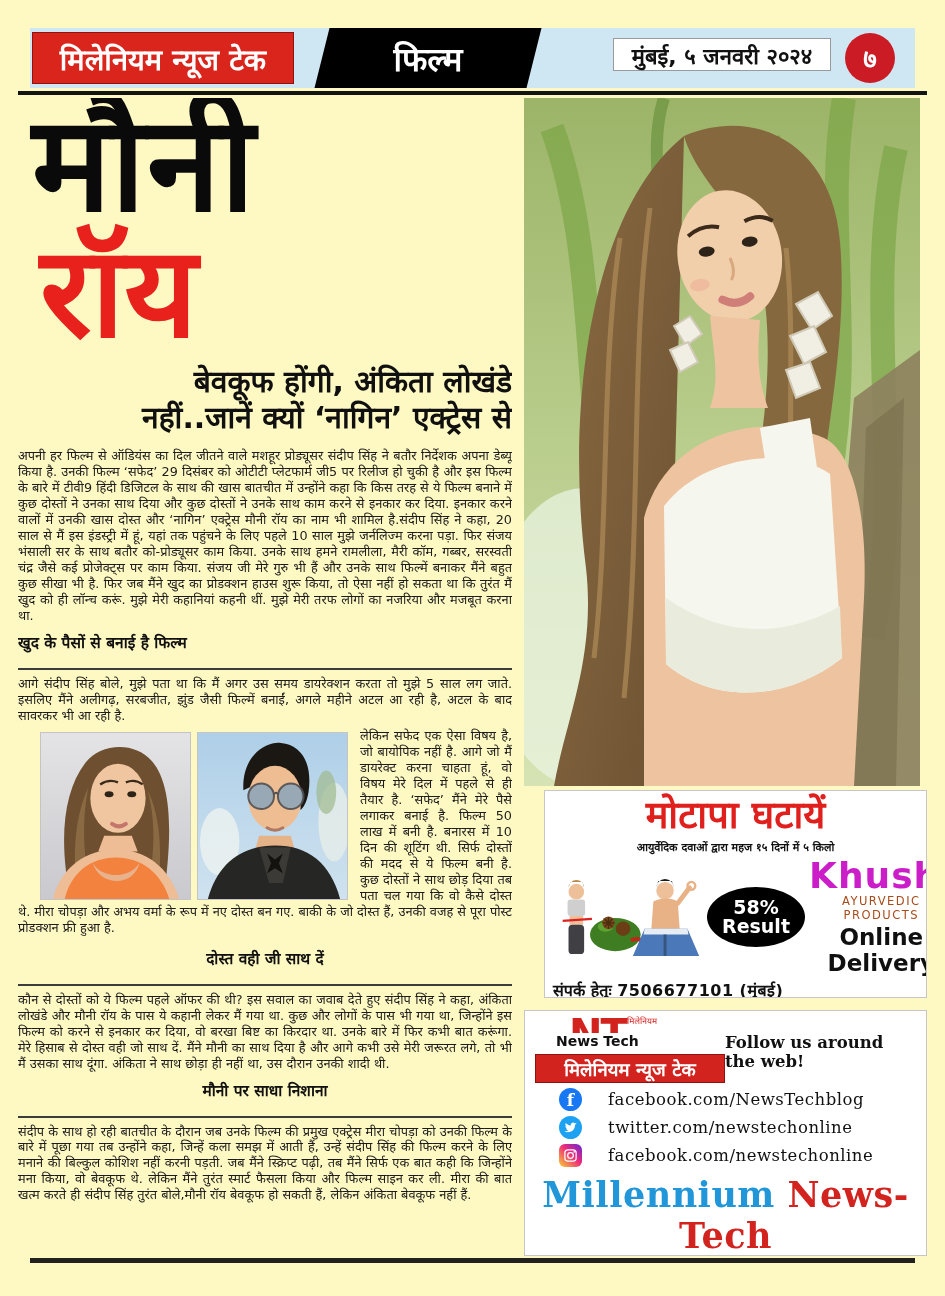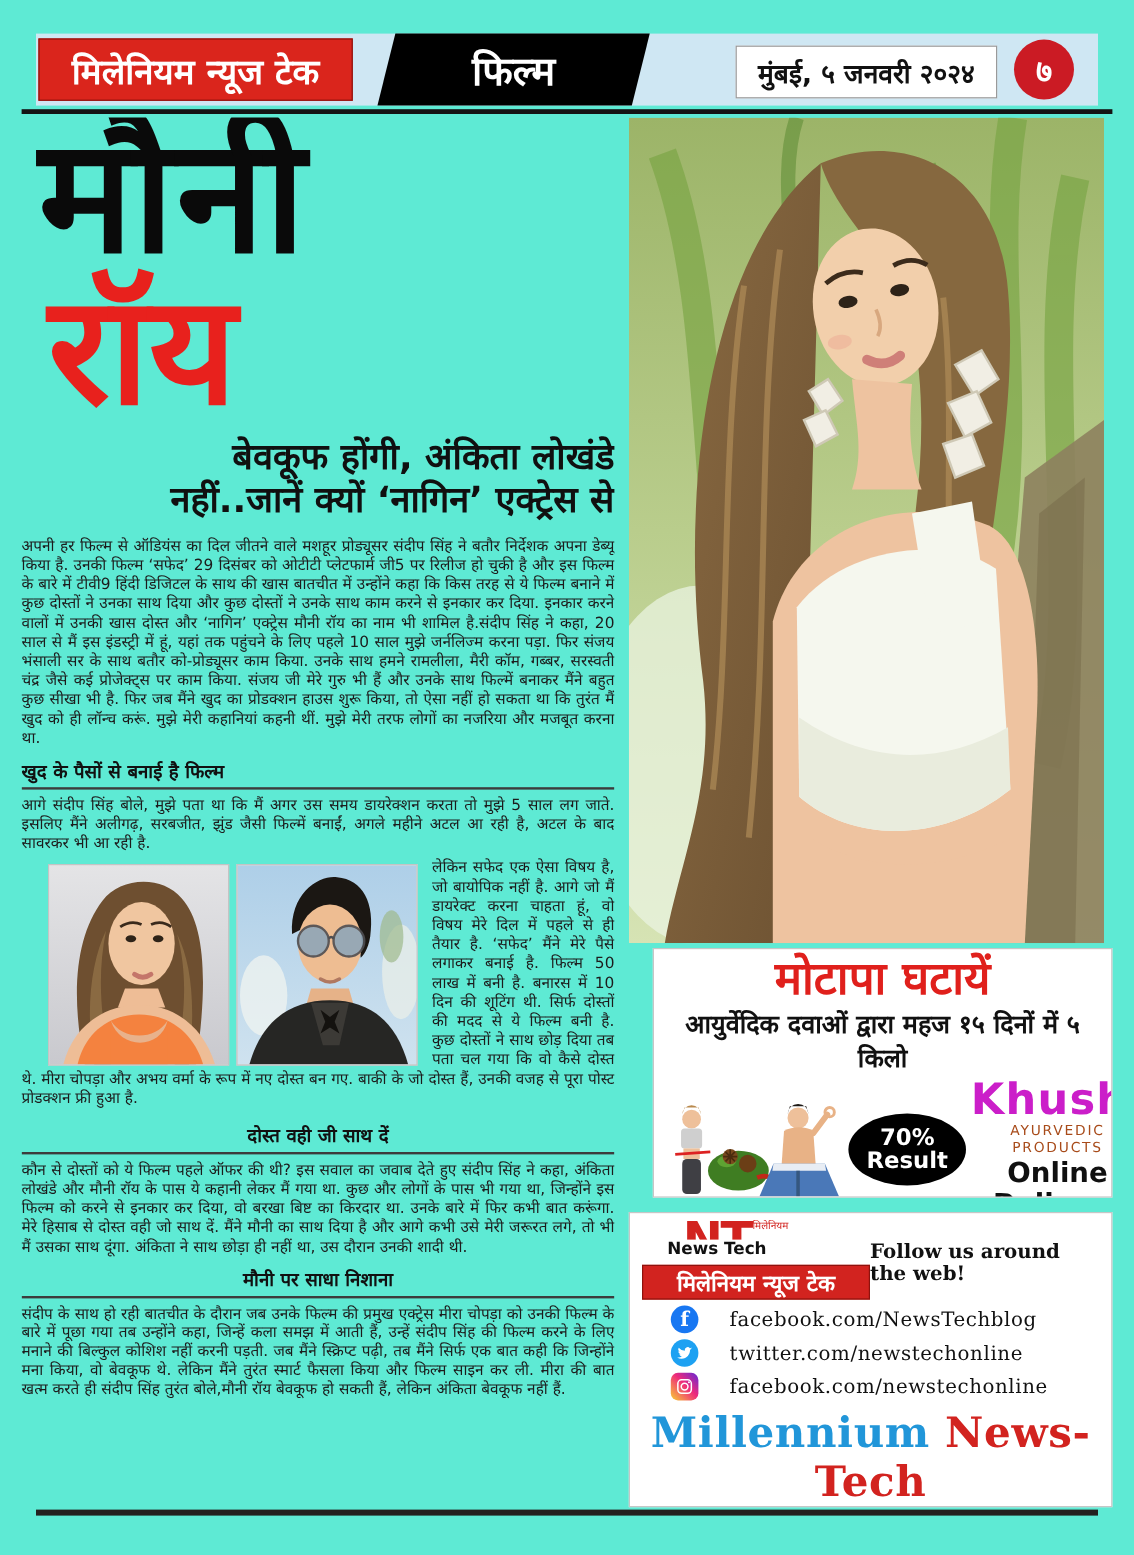--- a/index.html
+++ b/index.html
@@ -1,58 +1,58 @@
 <!DOCTYPE html>
 <html><head>
 <meta charset="utf-8">
 <style>
   * { box-sizing: border-box; margin: 0; padding: 0; }
   html,body { background:#e8e8e8; }
   .page {
     position: relative; width: 945px; height: 1296px; margin: 0 auto;
-    background: #5eead4; overflow: hidden;
+    background: #fef9c3; overflow: hidden;
     font-family: "DejaVu Sans", sans-serif; color:#1a1a1a;
   }
   
   .masthead { position:absolute; left:30px; right:30px; top:28px; height:60px; background:#cfe7f3; }
   .brand-box { position:absolute; left:2px; top:4px; width:262px; height:52px; background:#da251c; border:1px solid #8e120d;
     color:#fff; display:flex; align-items:center; justify-content:center; font-weight:bold; font-size:29px; }
   .section-tab { position:absolute; left:292px; top:0; width:212px; height:60px; background:#000; transform:skewX(-14deg); }
   .section-label { width:100%; height:100%; display:flex; align-items:center; justify-content:center;
     transform:skewX(14deg); color:#fff; font-weight:bold; font-size:33px; }
-  .date-box { position:absolute; right:84px; top:10px; width:218px; height:44px; background:#fff; border:1px solid #9a9a9a;
+  .date-box { position:absolute; right:84px; top:10px; width:218px; height:33px; background:#fff; border:1px solid #9a9a9a;
     display:flex; align-items:center; justify-content:center; font-weight:bold; font-size:22px; color:#111; }
   .page-badge { position:absolute; right:20px; top:5px; width:50px; height:50px; border-radius:50%;
     background:#cb1b24; color:#fff; display:flex; align-items:center; justify-content:center; font-size:26px; font-weight:bold; }
   .header-rule { position:absolute; left:18px; right:18px; top:91px; height:4px; background:#141414; }
   
   .content { position:absolute; left:18px; top:98px; width:909px; display:flex; }
   .left-col { width:494px; height:1161px; overflow:hidden; }
   .right-col { width:403px; margin-left:12px; }
   
   .headline { margin:0 0 4px 14px; line-height:1.0; }
   .headline-black { display:block; color:#0a0a0a; font-size:132px; font-weight:800; letter-spacing:2px; }
   .headline-red   { display:block; color:#e8211d; font-size:126px; font-weight:800; margin-left:8px; }
   .subheadline { text-align:right; font-weight:bold; color:#101010; font-size:30px; line-height:1.2; margin:8px 0 12px; }
   
   .body-text { font-size:12.8px; line-height:1.25; text-align:justify; color:#1c1c1c; margin-bottom:4px; }
   .section-heading { clear:both; font-size:15.5px; font-weight:bold; color:#111;
-    border-bottom:2.5px solid #3c3c3c; padding-bottom:3px; margin:7px 0 6px; }
+    border-bottom:2.5px solid #3c3c3c; padding-bottom:15px; margin:7px 0 6px; }
   .section-heading.centered { text-align:center; }
   .photo-pair { float:left; width:308px; margin:4px 12px 2px 22px; display:flex; gap:6px; }
   .inline-photo { width:151px; height:168px; border:1px solid #c4c4c4; background:#ddd; }
   .inline-photo svg { display:block; width:100%; height:100%; }
   .clear { clear:both; }
   
   .main-photo { width:396px; height:688px; overflow:hidden; }
   .main-photo svg { display:block; width:100%; height:100%; }
   
   .ad-box { margin-top:4px; border:1px solid #c6c6c6; background:#fff; padding:5px 8px 4px; height:208px; overflow:hidden;margin-left:20px; }
   .ad-title { text-align:center; color:#e0201c; font-weight:800; font-size:38px; line-height:1.05; }
-  .ad-subtitle { text-align:center; color:#111; font-weight:bold; font-size:21px; margin-top:3px; }
+  .ad-subtitle { text-align:center; color:#111; font-weight:bold; font-size:11px; margin-top:3px; }
   .ad-mid { display:flex; align-items:center; margin-top:5px; }
   .ad-models { width:150px; height:78px; flex:0 0 auto; }
   .result-oval { flex:0 0 auto; width:98px; height:60px; background:#000; border-radius:50%; color:#fff;
     display:flex; flex-direction:column; align-items:center; justify-content:center; font-weight:bold; font-size:19px; line-height:1.05; margin:0 4px; }
   .khushi-col { flex:1; text-align:center; }
   .khushi-logo { color:#cb1ec9; font-weight:800; font-size:36px; line-height:0.95; letter-spacing:1px; }
   .khushi-sub { color:#a84b1a; font-size:11.5px; letter-spacing:1.5px; margin-top:1px; }
   .online-delivery { color:#101010; font-weight:800; font-size:23px; margin-top:2px; }
   .ad-contact { font-size:16px; font-weight:bold; color:#111; margin-top:3px; }
   .ad-contact .phone { letter-spacing:0.5px; }
@@ -266,21 +266,21 @@
             <circle cx="113" cy="13" r="9" fill="#eec09a"></circle>
             <path d="M104,10 a9,9 0 0 1 18,0 l-2,-7 l-14,0 Z" fill="#1e1a16"></path>
             <path d="M101,24 C108,20 120,20 126,24 L128,52 L99,52 Z" fill="#e8b286"></path>
             <path d="M126,26 L138,10" stroke="#e8b286" stroke-width="5" stroke-linecap="round"></path>
             <circle cx="140" cy="8" r="4" fill="none" stroke="#e8b286" stroke-width="2.5"></circle>
             <path d="M92,52 L136,52 L148,80 L80,80 Z" fill="#4a78b8"></path>
             <path d="M92,52 L136,52 L137,58 L91,58 Z" fill="#e8edf4"></path>
             <path d="M113,58 L113,80" stroke="#35577f" stroke-width="3"></path>
           </svg>
           <div class="result-oval">
-            <span>70%</span>
+            <span>58%</span>
             <span>Result</span>
           </div>
           <div class="khushi-col">
             <div class="khushi-logo">Khushi</div>
             <div class="khushi-sub">AYURVEDIC PRODUCTS</div>
             <div class="online-delivery">Online Delivery</div>
           </div>
         </div>
         <div class="ad-contact">
           <span>संपर्क हेतुः</span>

